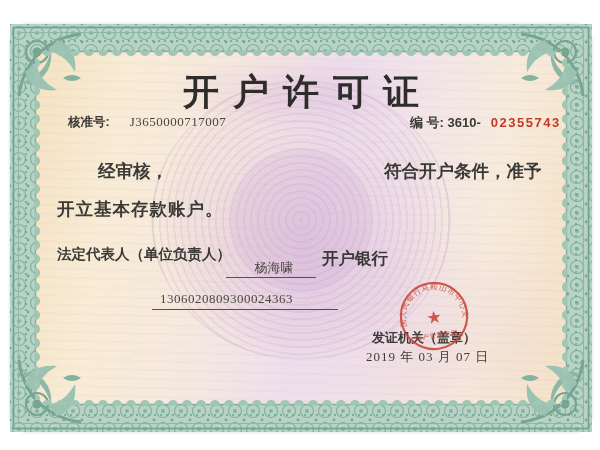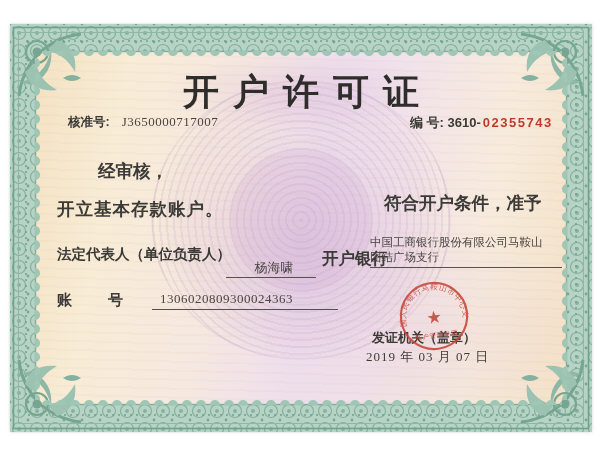--- a/index.html
+++ b/index.html
@@ -6,20 +6,21 @@
   body{
     width:600px;height:450px;overflow:hidden;
     background:#ffffff;
     font-family:"Liberation Sans",sans-serif;
     position:relative;
   }
   .cert{
     position:absolute;left:10px;top:24px;width:582px;height:408px;
     box-shadow:0 0 3px rgba(120,140,130,.35);
     background:#ec4899;
+    border-radius:18px;
   }
   .frame-svg{position:absolute;left:0;top:0;z-index:3;pointer-events:none;}
   .paper{
     position:absolute;left:26px;top:28px;width:530px;height:352px;z-index:1;
     background:
       radial-gradient(ellipse 190px 55px at 50% 11%, rgba(216,180,216,0.35), rgba(216,180,216,0) 72%),
       radial-gradient(ellipse 170px 150px at 50% 55%, rgba(198,158,203,0.30), rgba(198,158,203,0) 72%),
       radial-gradient(ellipse 220px 160px at 72% 80%, rgba(222,190,220,0.25), rgba(222,190,220,0) 75%),
       linear-gradient(100deg,#f4e2c2 0%,#f8ecd6 16%,#f5e8e0 36%,#eedfec 52%,#f1e3ea 64%,#f7ebdc 82%,#f4e1c6 100%);
   }
@@ -38,34 +39,34 @@
   }
   .txt{position:absolute;z-index:4;color:#3b3a37;white-space:nowrap;}
   .title{
     left:0;right:0;top:16px;text-align:center;
     font-family:"Liberation Serif",serif;font-weight:bold;
     font-size:36px;letter-spacing:14px;padding-left:14px;color:#2e2d2b;
   }
   .lbl{font-weight:700;}
   .serif-val{font-family:"Liberation Serif",serif;color:#4a4540;}
   .row-approval{top:62px;left:32px;font-size:12.5px;}
-  .row-approval .serif-val{font-size:13px;margin-left:12px;letter-spacing:.5px;}
+  .row-approval .serif-val{font-size:13px;margin-left:20px;letter-spacing:.5px;}
   .row-serial{top:62px;left:374px;font-size:13px;}
-  .serial-num{color:#c03a2b;font-weight:700;letter-spacing:1.5px;margin-left:2px;}
+  .serial-num{color:#c03a2b;font-weight:700;letter-spacing:1.5px;margin-left:10px;}
   .row-review{top:107px;left:62px;font-size:17.5px;}
   .review-prefix{font-weight:700;}
   .company-line{
     position:absolute;left:112px;top:104px;width:220px;height:24px;z-index:4;
     border-bottom:1px solid #55514c;
   }
   .company-line span{
     display:block;padding-left:8px;padding-top:6px;
     font-family:"Liberation Serif",serif;font-size:13px;color:#4a4540;white-space:nowrap;
   }
-  .review-suffix{position:absolute;left:348px;top:107px;font-size:17.5px;font-weight:700;z-index:4;white-space:nowrap;margin-top:32px;}
+  .review-suffix{position:absolute;left:348px;top:107px;font-size:17.5px;font-weight:700;z-index:4;white-space:nowrap;}
   .row-approve{top:145px;left:21px;font-size:17.5px;font-weight:700;letter-spacing:1px;}
   .row-legal{top:193px;left:21px;font-size:14.5px;font-weight:700;}
   .legal-name-line{
     position:absolute;left:190px;top:203px;width:90px;height:22px;z-index:4;
     border-bottom:1px solid #55514c;
     text-align:center;
   }
   .legal-name-line span{display:block;padding-left:6px;padding-top:4px;font-family:"Liberation Serif",serif;font-size:13px;color:#4a4540;}
   .bank-label{position:absolute;left:286px;top:196px;font-size:16.5px;font-weight:700;z-index:4;white-space:nowrap;}
   .bank-block{
@@ -153,26 +154,21 @@
     <div class="review-suffix txt">符合开户条件，准予</div>
 
     <div class="txt row-approve">开立基本存款账户。</div>
 
     <div class="txt row-legal">法定代表人（单位负责人）</div>
     <div class="legal-name-line">
       <span>杨海啸</span>
     </div>
 
     <div class="bank-label txt">开户银行</div>
-    <div class="bank-block">
-      <div>中国工商银行股份有限公司马鞍山</div>
-      <div>团结广场支行</div>
-    </div>
 
-    <div class="txt row-account">账　　号</div>
     <div class="account-line">
       <span>1306020809300024363</span>
     </div>
 
     <div class="txt issuer">发证机关（盖章）</div>
     <div class="txt issue-date">2019 年 03 月 07 日</div>
 
     <svg class="seal" viewBox="0 0 100 100">
       <g transform="rotate(-8 50 50)" fill="#c8453a">
         <circle cx="50" cy="50" r="46" fill="none" stroke="#c8453a" stroke-width="3"></circle>

